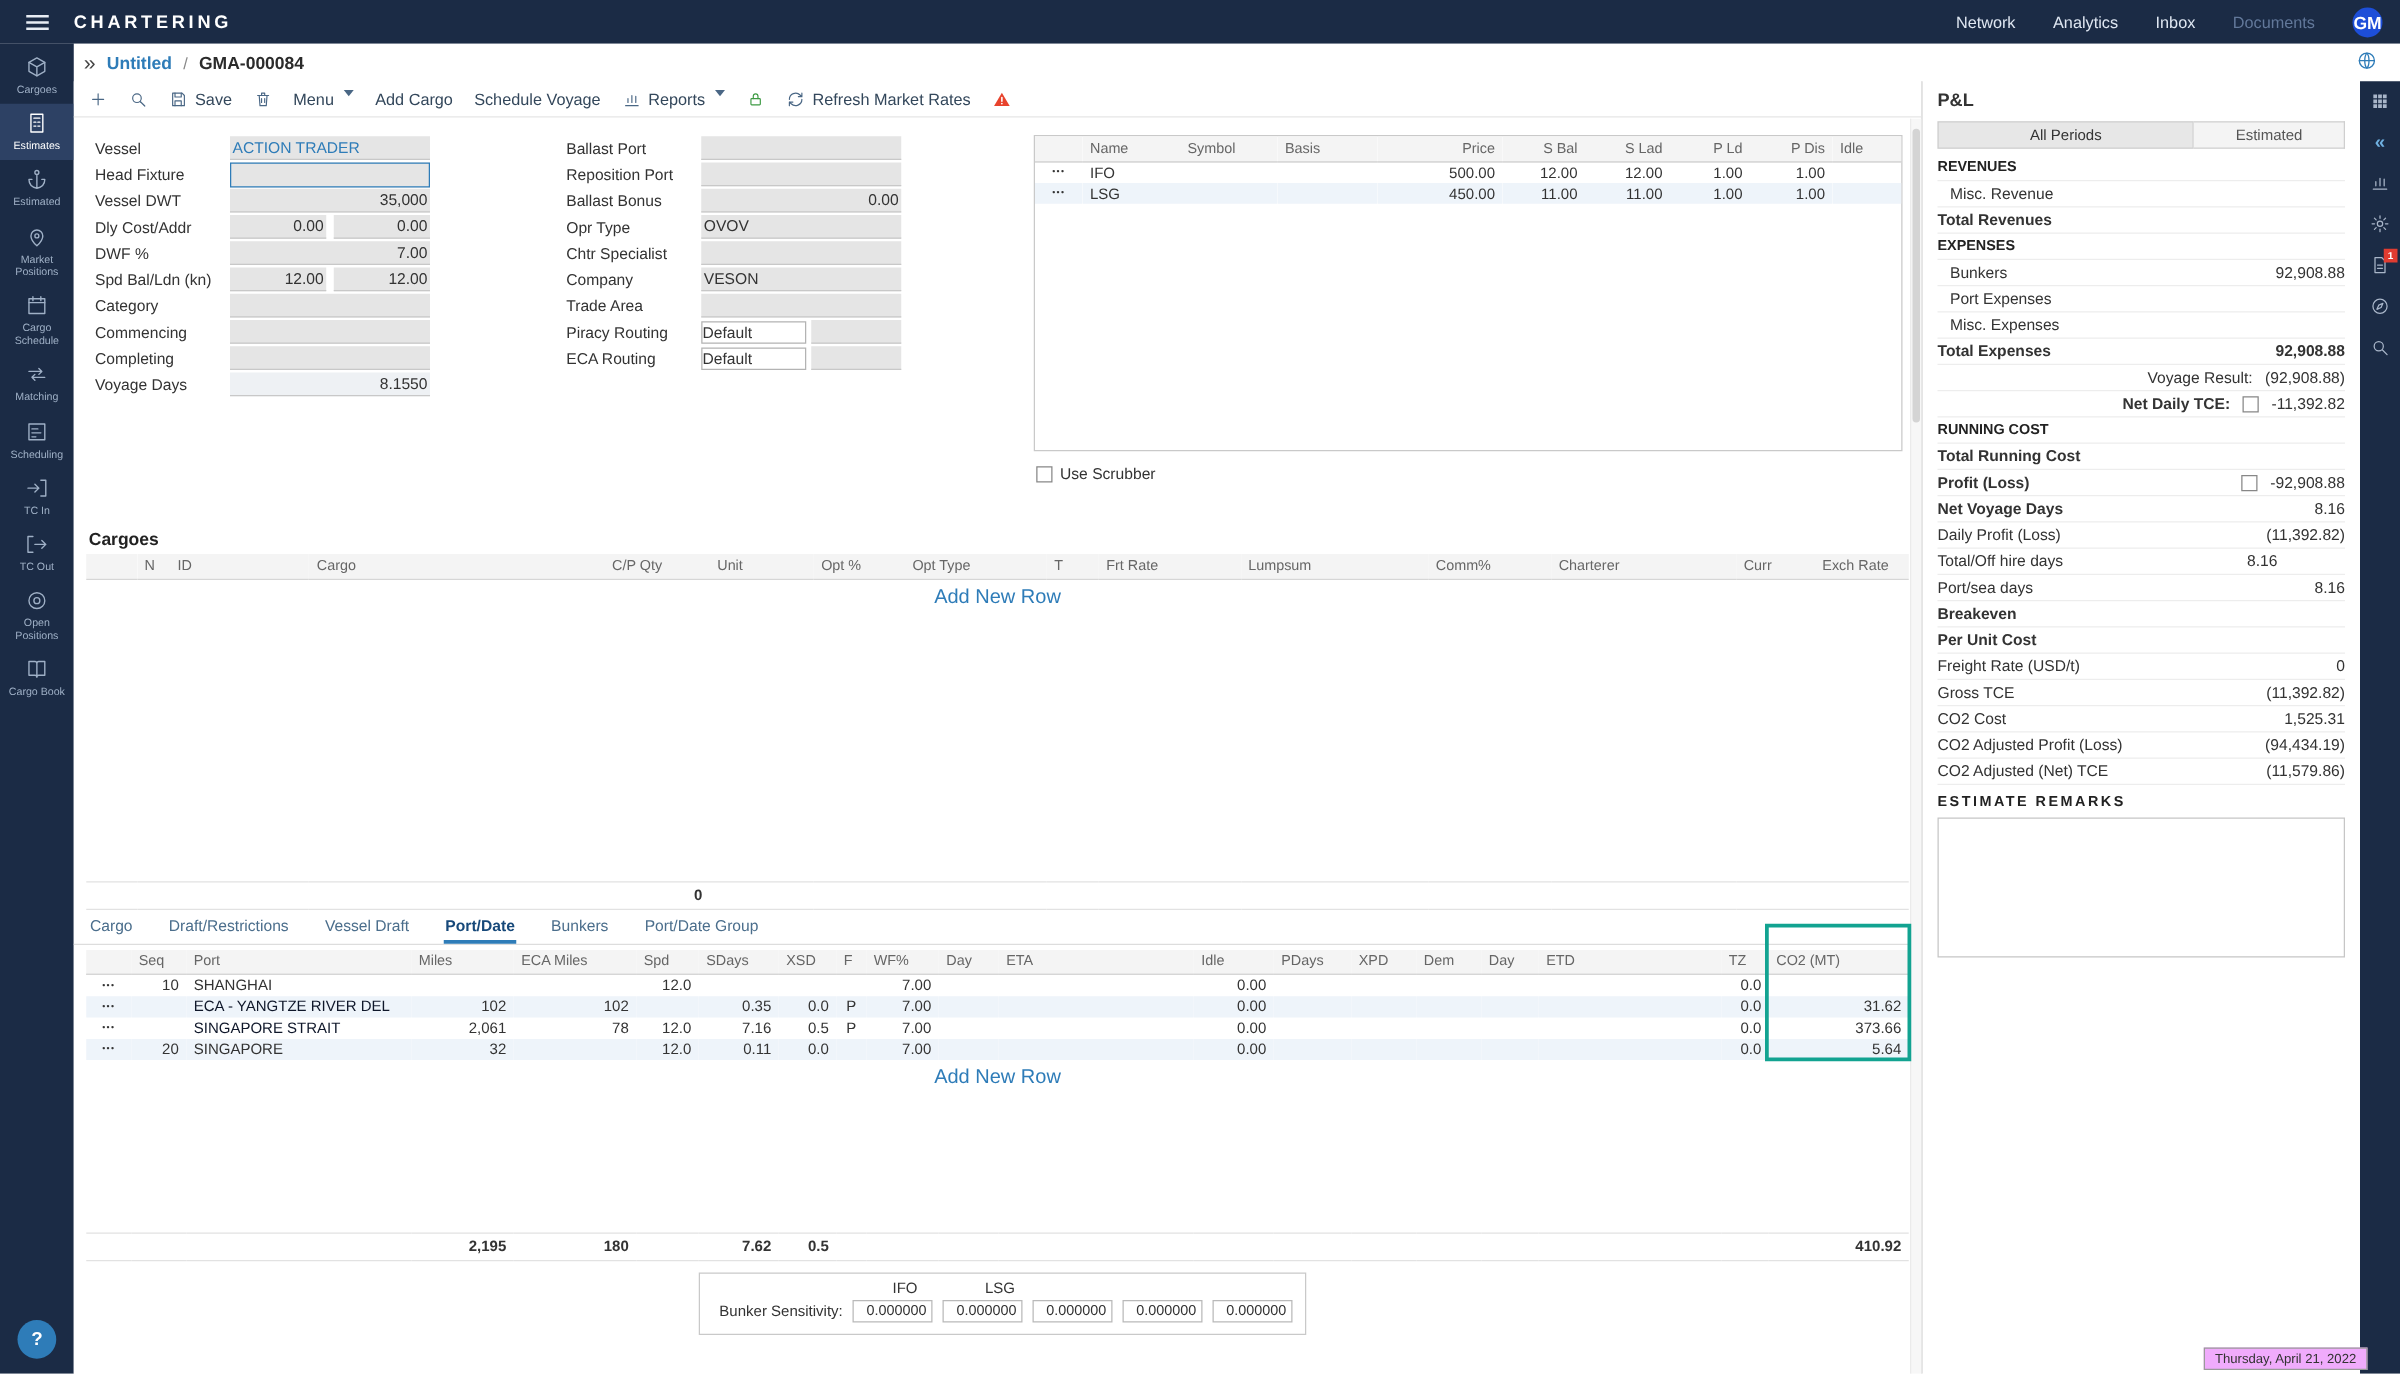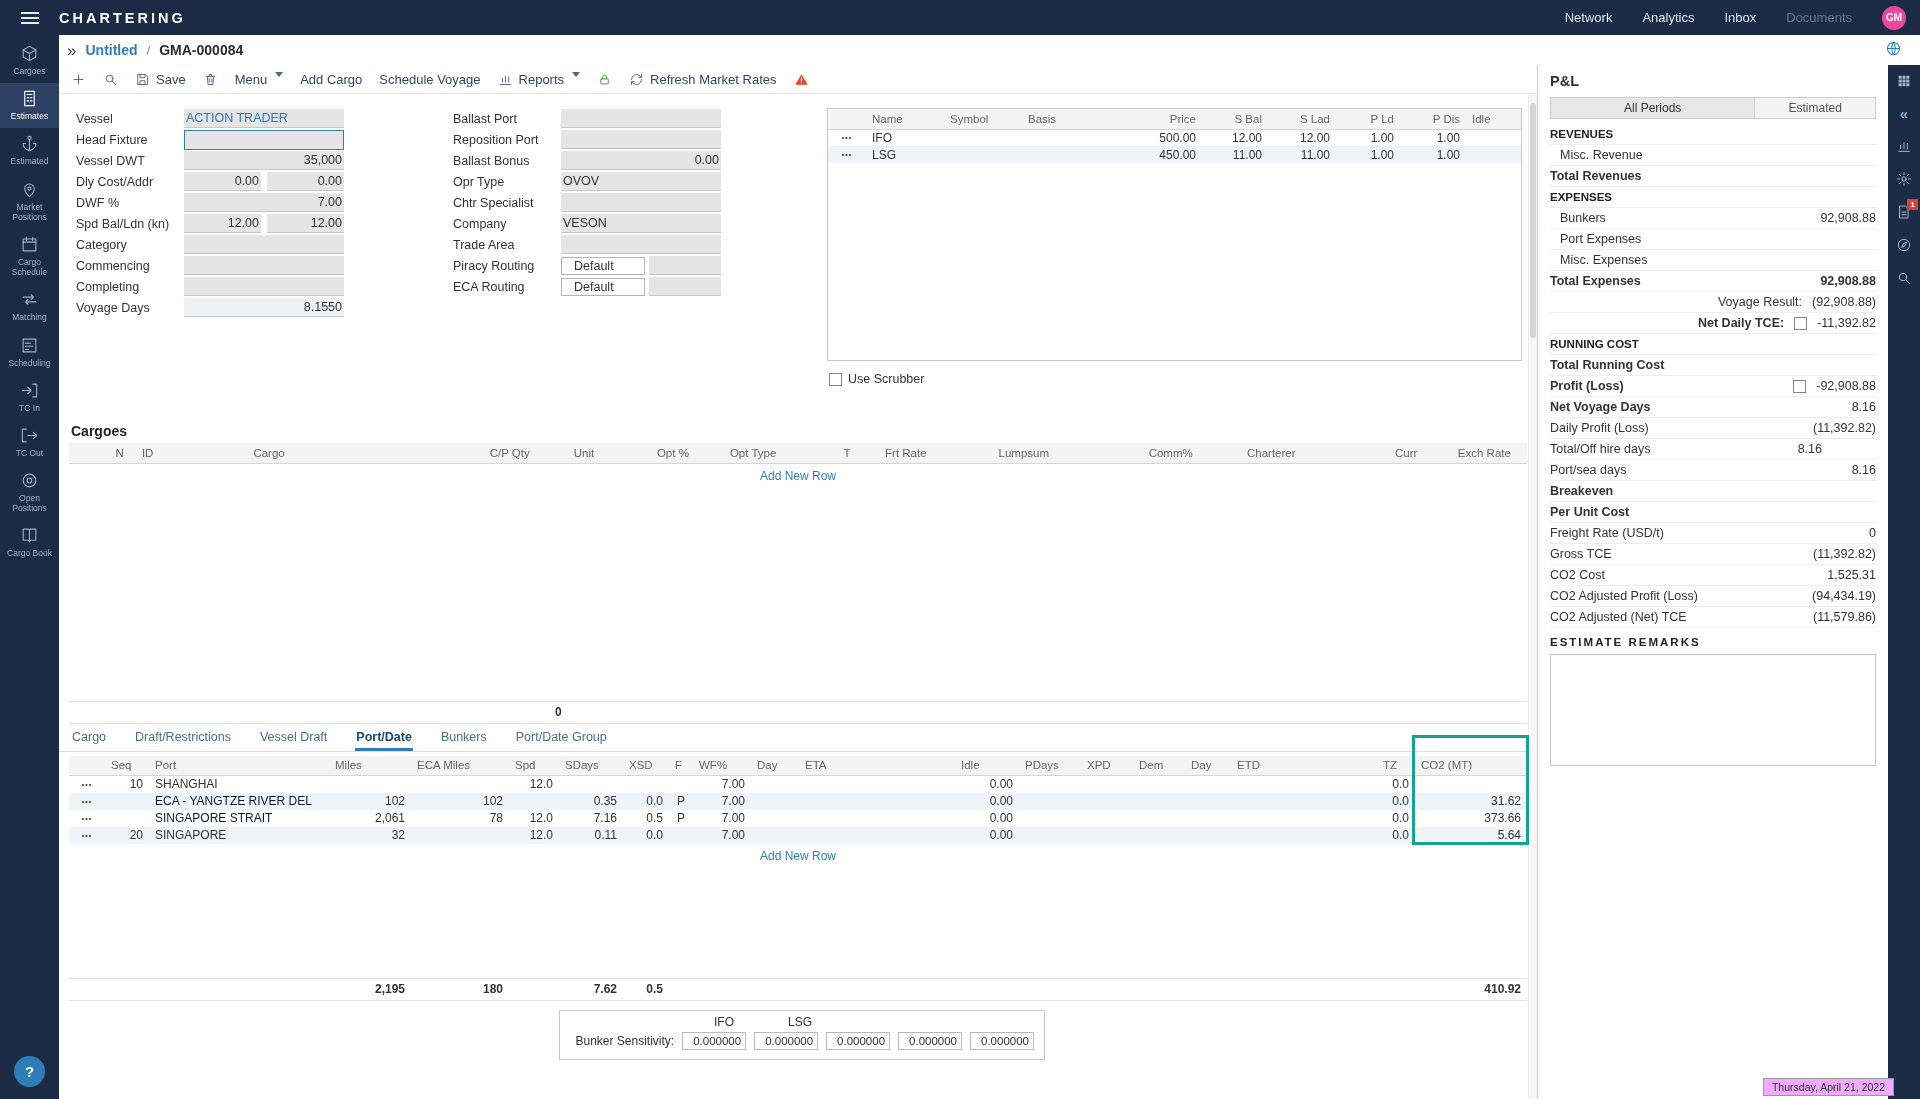--- a/index.html
+++ b/index.html
@@ -9,21 +9,21 @@
 
 
 .topbar{height:35px;background:#1b2b45;display:flex;align-items:center;color:#fff}
 .burger{width:59px;display:flex;justify-content:center;cursor:pointer}
 .burger i{display:flex;flex-direction:column;gap:3px}
 .burger i b{display:block;width:18px;height:2px;background:#e8edf4}
 .app-title{font-weight:bold;letter-spacing:3px;font-size:14.5px}
 .tb-right{margin-left:auto;display:flex;align-items:center;gap:30px;padding-right:14px}
 .tb-link{color:#dfe7f2;cursor:pointer}
 .tb-link.dim{color:#62789a}
-.avatar{width:24px;height:24px;border-radius:50%;background:#ec4899;color:#fff;font-size:10px;font-weight:bold;display:flex;align-items:center;justify-content:center;cursor:pointer}
+.avatar{width:24px;height:24px;border-radius:50%;background:#1d4ed8;color:#fff;font-size:14px;font-weight:bold;display:flex;align-items:center;justify-content:center;cursor:pointer}
 
 
 .shell{display:flex;height:1064px}
 .sidebar{width:59px;background:#1b2b45;flex:none;display:flex;flex-direction:column;position:relative;padding-top:3px}
 .sb-item{padding:6px 1px 7px;display:flex;flex-direction:column;align-items:center;gap:3px;color:#9fb0c6;font-size:8.5px;line-height:1.2;text-align:center;cursor:pointer}
 .sb-item svg{width:19px;height:19px;stroke-width:1.4}
 .sb-item.active{background:#2d4164;color:#fff}
 .help-btn{position:absolute;bottom:12px;left:14px;width:31px;height:31px;border-radius:50%;background:#2e7cb8;color:#fff;font-weight:bold;font-size:15px;display:flex;align-items:center;justify-content:center;cursor:pointer}
 
 .content{flex:1;display:flex;flex-direction:column;min-width:0}
@@ -49,42 +49,42 @@
 .col-left{left:17px}
 .col-mid{left:394px}
 .f-row{display:flex;align-items:center;height:21px}
 .f-label{width:108px;font-size:12.5px;color:#333}
 .inp{border-bottom:1px solid #c8c8c8;width:160px;height:19px;font-size:12.5px;display:flex;align-items:center;padding:0 2px;background:#e5e5e5;cursor:text}
 .inp.num{justify-content:flex-end}
 .inp.half{width:77px}.inp.half+.inp.half{margin-left:6px}
 .inp.focus{border:1px solid #2e7cb8;height:20px}
 .inp.readonly{background:#eef1f4}
 .inp.link{color:#2e7cb8}
-.sel{border:1px solid #b3b3b3;width:84px;height:18px;font-size:12.5px;display:flex;align-items:center;padding:0 12px;cursor:pointer}
+.sel{border:1px solid #b3b3b3;width:84px;height:18px;font-size:12.5px;display:flex;align-items:center;padding:0 0;cursor:pointer}
 .inp.small{width:72px;margin-left:4px}
 .fuel-wrap{position:absolute;right:15px;top:14px;width:695px}
 .fuel-box{border:1px solid #c9c9c9;height:253px;background:#fff;overflow:hidden}
 .scrubber{position:absolute;left:770px;top:278px;display:flex;align-items:center;gap:6px;font-size:12.5px;cursor:pointer}
 .cb{width:13px;height:13px;border:1px solid #878787;background:#fff;display:inline-block;flex:none}
 
 
 table.grid{border-collapse:collapse;table-layout:fixed;width:100%;font-size:12px}
 .grid th{background:#f4f4f4;color:#666;font-weight:normal;text-align:left;padding:3px 6px;border-bottom:1px solid #d6d6d6;font-size:11.5px;height:20px;white-space:nowrap;overflow:hidden}
 .grid td{padding:1px 6px;height:17px;color:#333;white-space:nowrap;overflow:hidden}
 .grid tbody tr:nth-child(even){background:#eef4fa}
 .grid.plain tbody tr{background:none}
 td.r,th.r{text-align:right}
 td.c{text-align:center}
 td.dim{color:#0f172a}
 .menu-cell{color:#555;text-align:center;font-size:7px;letter-spacing:1px;cursor:pointer}
 
 .section-title{font-weight:bold;font-size:14px;color:#222;padding:0 12px;height:26px;display:flex;align-items:flex-end}
 .mt18{margin-top:18px}.mt6{margin-top:6px}
 .tbl-wrap{margin:4px 10px 0;position:relative}
-.addrow{text-align:center;color:#2e7cb8;font-size:12px;padding:5px 0;cursor:pointer}
+.addrow{text-align:center;color:#2e7cb8;font-size:16px;padding:5px 0;cursor:pointer}
 .spacer1{height:213px}
 .spacer2{height:110px}
 .totals-bar td{border-top:1px solid #e2e2e2;border-bottom:1px solid #e2e2e2;height:22px;font-weight:bold}
 
 .tabs{display:flex;gap:27px;padding:2px 12px 0;border-bottom:1px solid #ddd;font-size:12.5px;height:28px;align-items:flex-end}
 .tab{padding:0 1px 7px;color:#4b6e8c;cursor:pointer;white-space:nowrap}
 .tab.active{color:#17497a;font-weight:bold;border-bottom:3px solid #2e7cb8;padding-bottom:4px}
 .co2-highlight{position:absolute;top:-21px;right:-2px;width:117px;height:110px;border:3px solid #12a391;pointer-events:none;z-index:3}
 
 .bsens{margin:9px 0 0 500px;width:486px;border:1px solid #c9c9c9;padding:4px 10px 9px;background:#fff}

